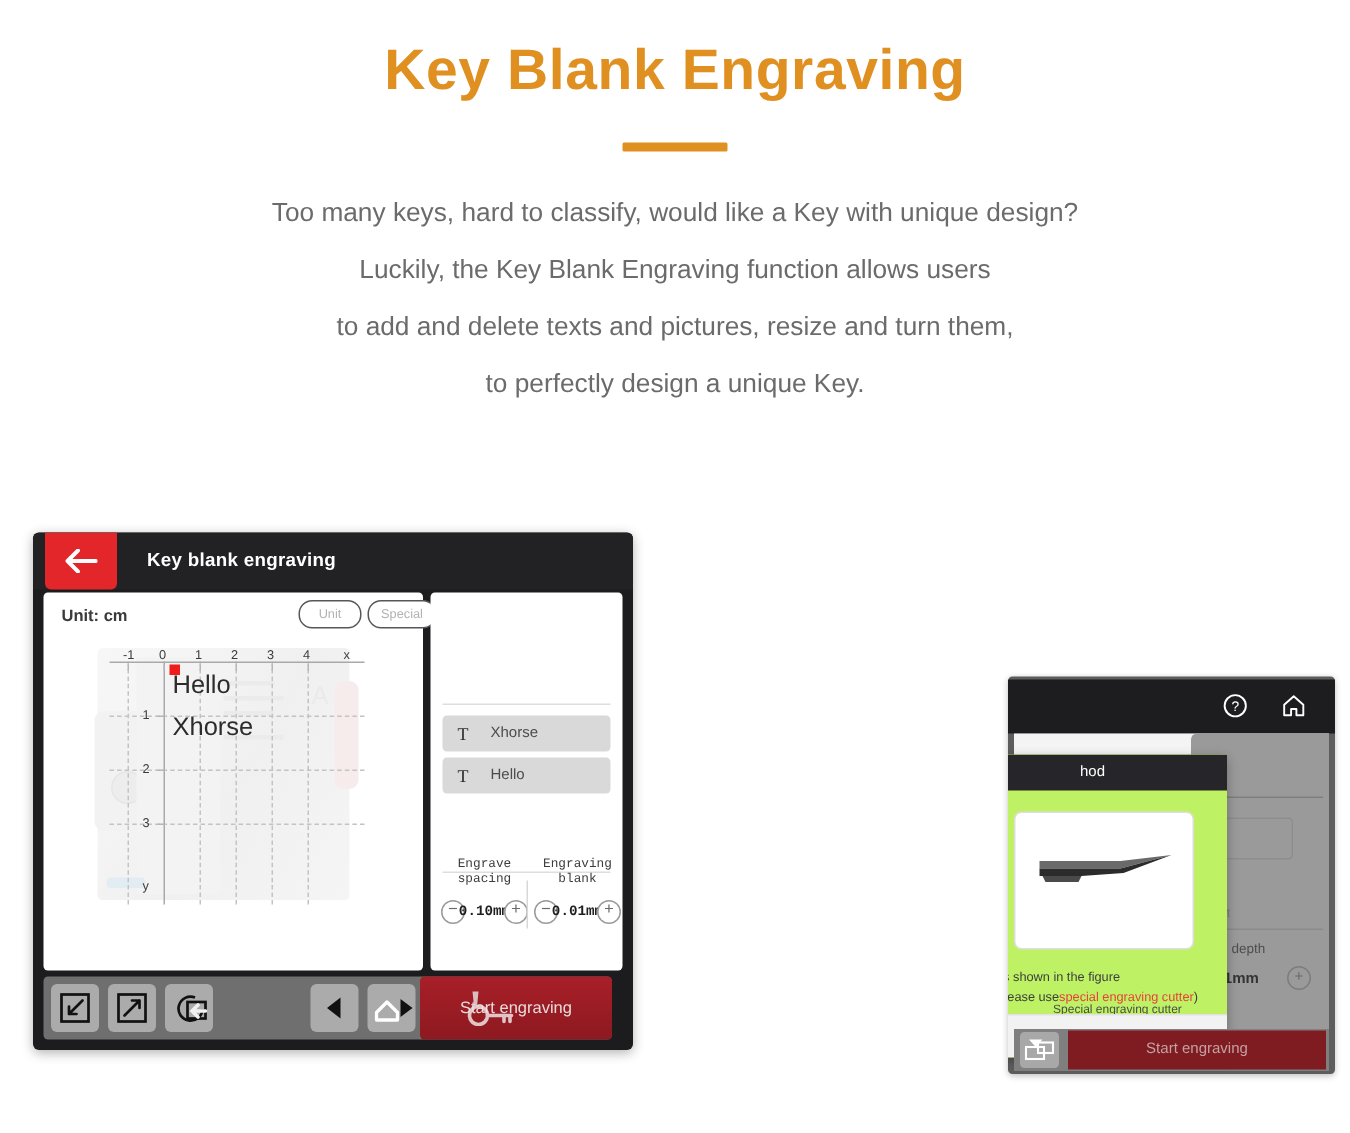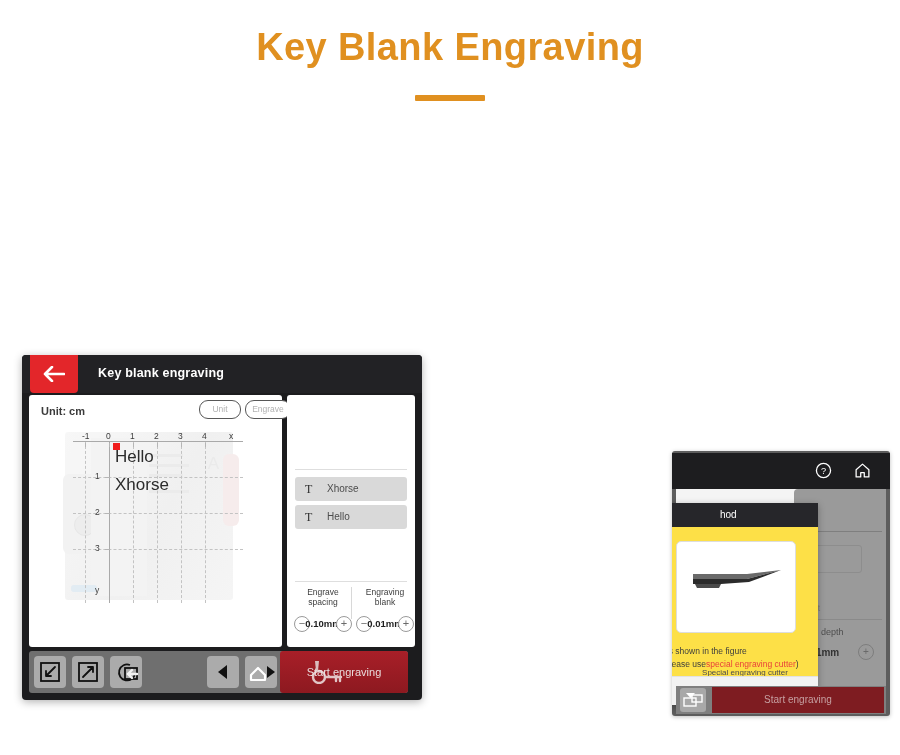--- a/index.html
+++ b/index.html
@@ -49,21 +49,21 @@
   .bk-right .bk-chip{position:absolute;left:8px;top:56px;width:58px;height:26px;border:1px solid #8d8d8d;border-radius:3px;}
   .bk-right .bk-font{position:absolute;left:12px;top:114px;font-size:8.5px;color:#7c7c7c;}
   .bk-right .bk-div2{position:absolute;left:8px;right:4px;top:130px;height:1px;background:#8a8a8a;}
   .bk-right .bk-depth{position:absolute;left:8px;top:138px;font-size:9px;color:#4e4e4e;}
   .bk-right .bk-val{position:absolute;left:8px;top:158px;font-size:10px;font-weight:bold;color:#333;}
   .bk-right .bk-plus{
     position:absolute;left:64px;top:155px;width:14px;height:14px;border:1px solid #7d7d7d;
     border-radius:50%;color:#6a6a6a;font-size:10px;line-height:13px;text-align:center;
   }
   .bk-dialog{
-    position:absolute;left:-8px;top:14px;width:150px;height:202px;background:#fde047;
+    position:absolute;left:-8px;top:14px;width:150px;height:202px;background:#bef264;
     box-shadow:0 2px 7px rgba(0,0,0,.3);overflow:hidden;
   }
   .bk-dialog .dlg-title{
     position:absolute;left:0;top:0;right:0;height:24px;background:#26262a;color:#fff;
     font-size:10px;line-height:24px;padding-left:52px;box-sizing:border-box;font-weight:500;
   }
   .bk-dialog .dlg-card{
     position:absolute;left:8px;top:38px;width:118px;height:90px;
     border:1px solid #ddd;border-radius:5px;background:#fff;
   }
@@ -154,21 +154,21 @@
 
   .lrow{
     position:absolute;left:8px;right:8px;height:24px;background:#d9d9d9;border-radius:3px;
   }
   .lrow.r1{top:82px;}
   .lrow.r2{top:110px;}
   .lrow .ticon{position:absolute;left:10px;top:5px;font-size:12px;color:#2f2f2f;font-family:"Liberation Serif",serif;}
   .lrow .ltxt{position:absolute;left:32px;top:6px;font-size:10px;color:#4c4c4c;}
 
   .sep2{position:absolute;left:8px;right:8px;top:186px;height:1px;background:#dedede;}
-  .stepblk{position:absolute;top:192px;width:60px;}
+  .stepblk{position:absolute;top:176px;width:60px;font-family:Liberation Mono, monospace;}
   .stepblk.s1{left:6px;}
   .stepblk.s2{left:68px;}
   .stepblk .slbl{font-size:8.5px;color:#3c3c3c;text-align:center;}
   .stepdiv{position:absolute;left:64px;top:192px;width:1px;height:32px;background:#d8d8d8;}
   .steprow{position:relative;margin-top:9px;height:16px;}
   .circ{
     position:absolute;top:0;width:14px;height:14px;border:1px solid #9a9a9a;border-radius:50%;
     color:#6a6a6a;font-size:11px;line-height:12px;text-align:center;background:#fff;
   }
   .circ.minus{left:1px;}
@@ -185,20 +185,26 @@
     color:#e9dcdc;font-size:11px;line-height:42px;text-align:center;
   }
   .keyglyph{position:absolute;left:25px;top:9px;width:40px;height:24px;opacity:.85;}
 </style>
 </head>
 <body>
 
 <div class="hero">
   <h1>Key Blank Engraving</h1>
   <div class="rule"></div>
+  <div class="lines">
+    <p>Too many keys, hard to classify, would like a Key with unique design?</p>
+    <p>Luckily, the Key Blank Engraving function allows users</p>
+    <p>to add and delete texts and pictures, resize and turn them,</p>
+    <p>to perfectly design a unique Key.</p>
+  </div>
 </div>
 
 <div class="stage">
 
   <div class="device-back">
     <div class="bk-bar">
       <span class="ic q">
         <svg width="17" height="17" viewBox="0 0 24 24">
             <circle cx="12" cy="12" r="10" fill="none" stroke="#fff" stroke-width="1.8"></circle>
             <text x="12" y="17" font-size="13" fill="#fff" text-anchor="middle" font-family="Liberation Sans, sans-serif">?</text>
@@ -265,21 +271,21 @@
       </div>
       <div class="title">Key blank engraving</div>
 
     </div>
 
     <div class="panels">
 
       <div class="pLeft">
         <div class="unit">Unit: cm</div>
         <div class="pillbtn edit">Unit</div>
-        <div class="pillbtn del">Engrave</div>
+        <div class="pillbtn del">Special</div>
 
         <div class="canvas">
           <div class="keyart">
             <div class="head"></div>
             <div class="ring"></div>
             <div class="blade"></div>
             <div class="pinkish"></div>
             <div class="blu"></div>
             <div class="tooth" style="left:84px;top:22px;width:34px;"></div>
             <div class="tooth" style="left:84px;top:32px;width:40px;"></div>

